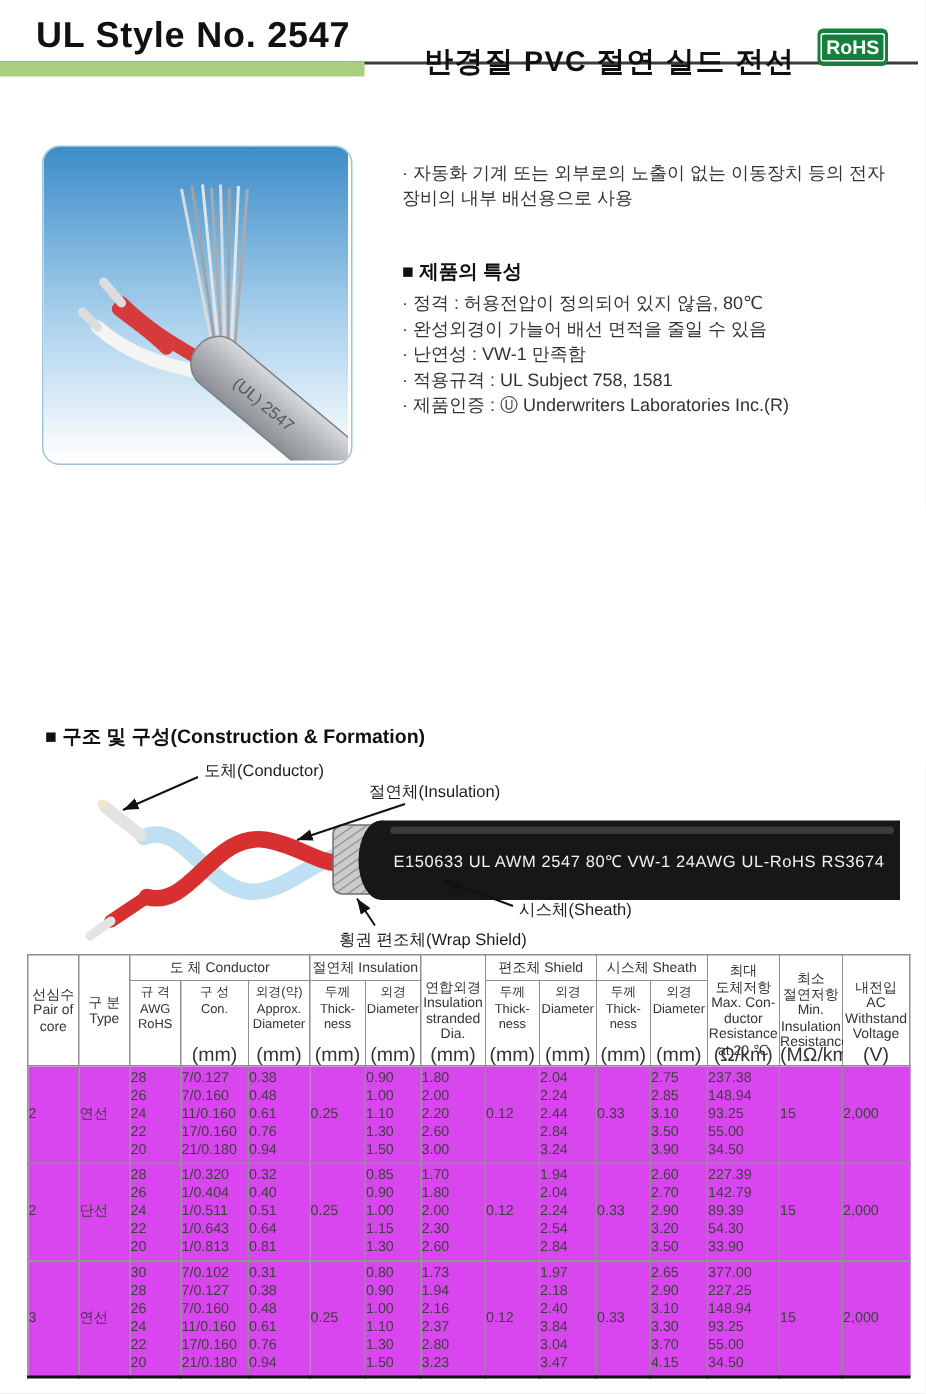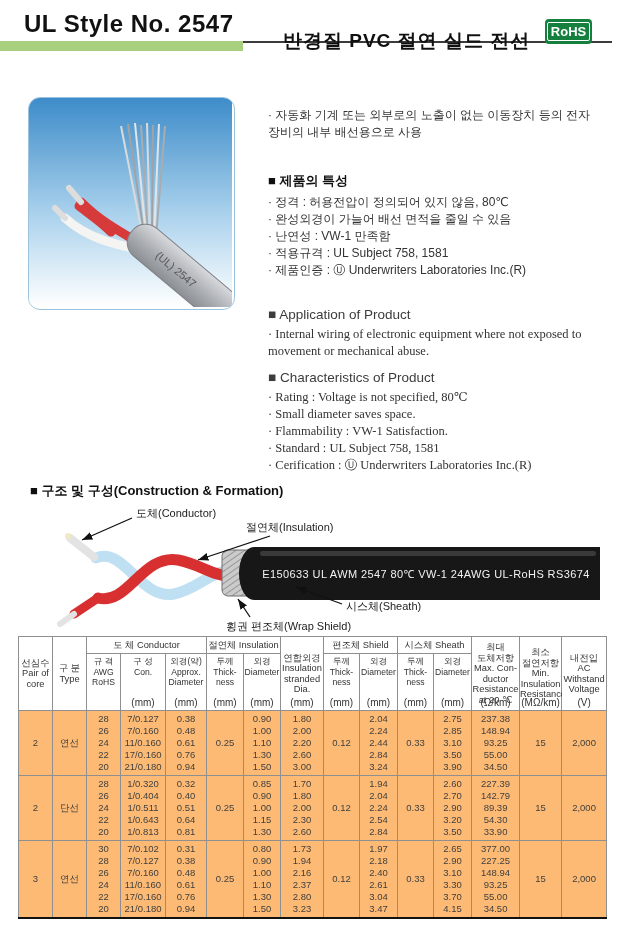--- a/index.html
+++ b/index.html
@@ -40,23 +40,23 @@
   .cableprint{font-size:11px;fill:#f2f2f2;letter-spacing:.4px;font-family:"Liberation Sans",sans-serif;}
 
   
   .spec{position:absolute;left:18px;top:636px;}
   table{border-collapse:collapse;table-layout:fixed;width:584px;}
   th,td{border:1px solid #8f8f8f;margin:0;}
   th{background:#fff;font-weight:normal;font-size:8.6px;line-height:10.5px;color:#333;
      text-align:center;vertical-align:top;padding:2px 0;position:relative;white-space:pre-line;}
   thead tr.grp-row th{font-size:9.3px;vertical-align:middle;padding:1px 0;height:14px;}
   thead tr.sub-row th{height:52px;}
-  th .unit{position:absolute;left:0;right:0;bottom:2px;font-size:10px;color:#333;}
+  th .unit{position:absolute;left:0;right:0;bottom:2px;font-size:13px;color:#333;}
   th.tall{vertical-align:top;padding-top:4px;}
-  td{background:#fdba74;font-size:9.5px;line-height:12px;color:#3f3f3f;text-align:center;
+  td{background:#d946ef;font-size:9.5px;line-height:12px;color:#3f3f3f;
      vertical-align:middle;padding:2px 0;white-space:pre-line;margin-left:41px;}
   table{border:1.5px solid #333;}
   tbody tr{border-top:1.8px solid #333;}
   tbody tr:last-child{border-bottom:2.5px solid #111;}
 </style>
 </head>
 <body>
 
 <div class="page">
 
@@ -113,33 +113,20 @@
       <div class="sec-lines-ko">· 자동화 기계 또는 외부로의 노출이 없는 이동장치 등의 전자
   장비의 내부 배선용으로 사용</div>
     </div>
     <div class="sec" style="top:77px">
       <div class="sec-title-ko">■ 제품의 특성</div>
       <div class="sec-lines-ko">· 정격 : 허용전압이 정의되어 있지 않음,  80℃
 · 완성외경이 가늘어 배선 면적을 줄일 수 있음
 · 난연성 : VW-1 만족함
 · 적용규격 : UL Subject 758, 1581
 · 제품인증 : Ⓤ Underwriters Laboratories Inc.(R)</div>
-    </div>
-    <div class="sec" style="top:212px">
-      <div class="sec-title-en">■ Application of Product</div>
-      <div class="sec-lines-en">· Internal wiring of electronic equipment where not exposed to
-  movement or mechanical abuse.</div>
-    </div>
-    <div class="sec" style="top:275px">
-      <div class="sec-title-en">■ Characteristics of Product</div>
-      <div class="sec-lines-en">· Rating :  Voltage is not specified,  80℃
-· Small diameter saves space.
-· Flammability :  VW-1 Satisfaction.
-· Standard :  UL Subject 758, 1581
-· Cerification :  Ⓤ Underwriters Laboratories Inc.(R)</div>
     </div>
   </div>
 
   <div class="con-title">■ 구조 및 구성(Construction &amp; Formation)</div>
   <div class="diagram">
     <svg width="584" height="136" viewBox="0 0 584 136">
       <defs>
         <marker id="ah" markerWidth="9" markerHeight="7" refX="8" refY="3" orient="auto">
           <path d="M0,0 L8,3 L0,6 z" fill="#111"></path>
         </marker>
@@ -385,21 +372,21 @@
             <td>1.73
 1.94
 2.16
 2.37
 2.80
 3.23</td>
           <td>0.12</td>
             <td>1.97
 2.18
 2.40
-2.61
+3.84
 3.04
 3.47</td>
           <td>0.33</td>
             <td>2.65
 2.90
 3.10
 3.30
 3.70
 4.15</td>
           <td>377.00

